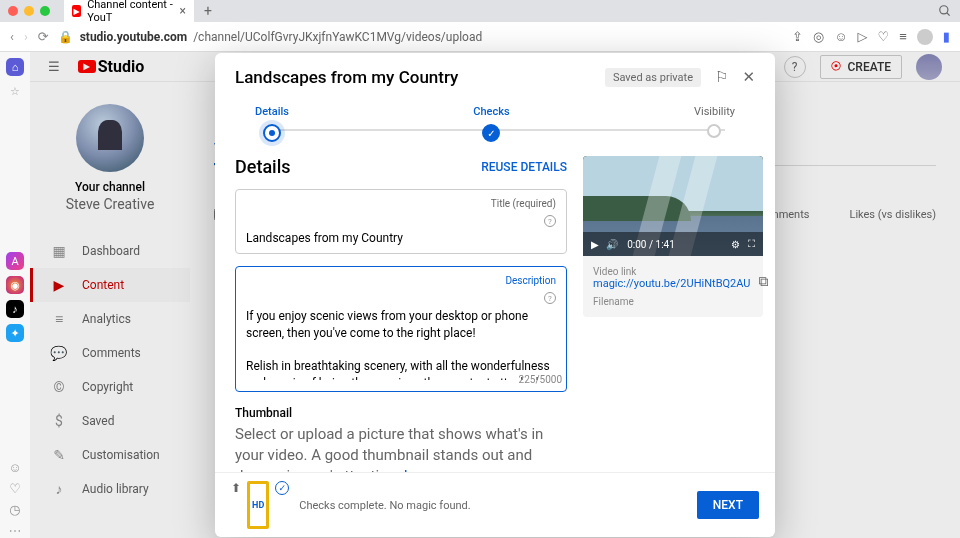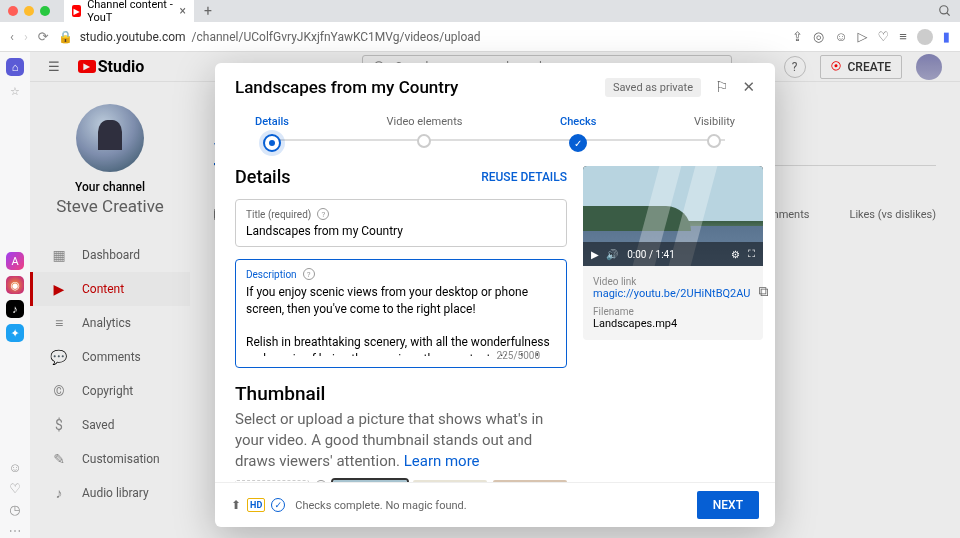--- a/index.html
+++ b/index.html
@@ -13,21 +13,21 @@
 .tab { background: #fff; border-radius: 6px 6px 0 0; padding: 3px 8px; display: flex; align-items: center; gap: 6px; font-size: 11px; max-width: 130px; }
 .tab .fav { width: 12px; height: 12px; background: #ff0000; border-radius: 2px; display:flex;align-items:center;justify-content:center;color:#fff;font-size:8px;}
 .tab-close { color:#666; font-size:12px; }
 .new-tab { color:#666; font-size:14px; padding:0 4px; }
 .browser-search { margin-left: auto; color:#666; }
 
 .browser-bar { height: 30px; background: #fff; display: flex; align-items: center; padding: 0 10px; gap: 10px; border-bottom: 1px solid #ddd; }
 .browser-bar .nav-icons { display: flex; gap: 10px; color:#888; }
 .url-bar { flex: 1; display: flex; align-items: center; gap: 6px; font-size: 12px; color:#333; }
 .url-bar .lock { color:#666; }
-.url-bar .domain { font-weight: 400; }
+.url-bar .domain { font-weight: 700; }
 .url-bar .path { color:#666;text-align:right; }
 .browser-bar .right-icons { display: flex; gap: 10px; color:#666; font-size: 13px; align-items: center; }
 .browser-bar .right-icons .av { width:16px;height:16px;border-radius:50%;background:#ccc; }
 
 
 .os-sidebar { position: absolute; left: 0; top: 52px; bottom: 0; width: 30px; background: #f7f7f8; display: flex; flex-direction: column; align-items: center; padding-top: 6px; gap: 6px; }
 .os-icon { width: 18px; height: 18px; border-radius: 5px; display:flex;align-items:center;justify-content:center;font-size:11px;color:#fff; }
 .os-sidebar .spacer { flex: 1; }
 .os-bot { color:#999; font-size:13px; }
 
@@ -44,21 +44,21 @@
 .create-btn { border:1px solid #ccc; border-radius: 2px; padding: 4px 10px; display: flex; align-items: center; gap: 6px; font-size: 12px; font-weight:500; color:#333; }
 .create-btn .rec { color:#ff0000; font-size:11px; }
 .avatar { width: 26px; height: 26px; border-radius: 50%; background: linear-gradient(#88b,#aac); }
 
 .yt-body { display: flex; height: calc(100% - 30px); }
 .yt-nav { width: 160px; padding: 14px 0; }
 .channel-card { text-align: center; padding: 8px; }
 .channel-pic { width: 68px; height: 68px; border-radius: 50%; margin: 0 auto 8px; background: radial-gradient(circle at 40% 30%, #cde 0%, #89b 50%, #356 100%); position:relative; }
 .channel-pic::after { content:''; position:absolute; width:24px; height:30px; left:22px; top:16px; background:#334; border-radius: 40% 40% 0 0; }
 .channel-name { font-size: 12px; font-weight: 500; }
-.channel-sub { font-size: 17px; color:#666; margin-top:2px; }
+.channel-sub { font-size: 14px; color:#666; margin-top:2px; }
 .nav-list { margin-top: 14px; }
 .nav-item { display: flex; align-items: center; gap: 14px; padding: 9px 20px; font-size: 12px; color:#616161; cursor:pointer; }
 .nav-item.active { color:#cc0000; background:#f9f9f9; border-left: 3px solid #cc0000; padding-left:17px; }
 .nav-item .ni-icon { width: 18px; text-align: center; color:#909090; font-size: 14px; }
 .nav-item.active .ni-icon { color:#cc0000; }
 
 .yt-main { flex: 1; padding: 16px 24px; position:relative; }
 .page-title { font-size: 22px; font-weight: 500; }
 .tabs { display: flex; gap: 20px; margin-top: 10px; border-bottom: 1px solid #ddd; }
 .tabs .t { padding: 8px 0; font-size: 12px; color:#666; }
@@ -89,58 +89,58 @@
 
 .modal-body { padding: 14px 20px 8px; max-height: 330px; overflow-y:auto; display:flex; gap: 16px; }
 .left-col { flex: 1; }
 .right-col { width: 180px; }
 .section-row { display:flex; align-items:center; justify-content:space-between; }
 .section-title { font-size: 18px; font-weight: 500; }
 .reuse { color:#065fd4; font-size: 12px; font-weight:500; cursor:pointer; }
 
 .field { border:1px solid #ccc; border-radius:4px; padding: 8px 10px; margin-top: 12px; position:relative; }
 .field.focus { border-color:#065fd4; }
-.field-label { font-size:10px; color:#666; display:flex; align-items:flex-end; gap:6px; }
+.field-label { font-size:10px; color:#666; display:flex; align-items:flex-end; gap:6px;flex-direction:column; }
 .field.focus .field-label { color:#065fd4; }
 .field-label .info { width:12px;height:12px;border:1px solid #999;border-radius:50%;display:inline-flex;align-items:center;justify-content:center;font-size:8px;color:#999; }
 .field-input { border:none; outline:none; width:100%; font-size:12px; margin-top:4px; font-family:inherit; resize:none; }
 .desc-area { height: 72px; line-height:1.4; }
-.char-count { position:absolute; right:26px; bottom:6px; font-size:10px; color:#888; }
+.char-count { position:absolute; right:4px; bottom:6px; font-size:10px; color:#888; }
 
 .video-preview { background:#000; border-radius:4px 4px 0 0; height: 100px; position:relative; overflow:hidden; }
 .video-preview .scene { position:absolute; inset:0; background: linear-gradient(to bottom, #b8d4e0 0%, #b8d4e0 55%, #3a5c45 55%, #4a6b55 60%, #5a7490 60%, #6a84a0 100%); }
 .video-preview .hill { position:absolute; left:0; top:40px; width:60%; height:25px; background:#3a5c45; border-radius: 0 40px 0 0; }
 .video-preview .streak { position:absolute; top:0; bottom:0; width:12%; background: rgba(255,255,255,0.3); transform: skewX(-15deg); }
 .video-controls { position:absolute; bottom:0; left:0; right:0; height:24px; background:rgba(0,0,0,0.5); display:flex; align-items:center; padding:0 8px; gap:8px; color:#fff; font-size:10px; }
 .video-controls .spacer { flex:1; }
 .video-info { background:#f4f4f4; padding: 10px; border-radius: 0 0 4px 4px; font-size:11px; }
 .vi-label { color:#888; font-size:10px; margin-top:6px; }
 .vi-label:first-child { margin-top:0; }
 .vi-link { color:#065fd4; }
 .vi-row { display:flex; align-items:flex-end; gap:8px; }
 .copy-icon { color:#666; font-size:14px; cursor:pointer; }
 
 .thumb-section { margin-top: 14px; }
-.thumb-title { font-size: 19px; font-weight:500; }
+.thumb-title { font-size: 12px; font-weight:500; }
 .thumb-desc { font-size: 15px; color:#666; margin-top: 4px; line-height:1.4; }
 .thumb-desc a { color:#065fd4; text-decoration:none; }
 .thumb-row { display:flex; gap:6px; margin-top:8px; align-items:flex-start; }
 .thumb-upload { width:74px; height:42px; border:1px dashed #ccc; border-radius:2px; display:flex; flex-direction:column; align-items:center; justify-content:center; font-size:9px; color:#666; gap:2px; }
 .thumb-upload .up-icon { font-size:12px; }
 .thumb-opt { width:74px; height:42px; border-radius:2px; position:relative; overflow:hidden; cursor:pointer; }
 .thumb-opt.selected { outline:2px solid #333; }
 .thumb-opt .tscene { position:absolute; inset:0; }
 .t1 { background: linear-gradient(to bottom, #a8c4d0 55%, #3a5c45 55%, #5a7490 65%); }
 .t2 { background: linear-gradient(to bottom, #e8e4d6 60%, #b8a888 60%); }
 .t3 { background: linear-gradient(to bottom, #d8c4b0 50%, #8898a8 50%); }
 .thumb-info { width:12px;height:12px;border:1px solid #999;border-radius:50%;display:inline-flex;align-items:center;justify-content:center;font-size:8px;color:#999; }
 
 .modal-footer { border-top:1px solid #eee; padding: 8px 16px; display:flex; align-items:center; gap:10px; }
 .status-icons { display:flex; gap:6px; color:#666; font-size:12px; }
-.hd-badge { border:1px solid #eab308; color:#065fd4; font-size:9px; font-weight:700; padding:1px 2px; border-radius:2px; }
+.hd-badge { border:3px solid #eab308; color:#065fd4; font-size:9px; font-weight:700; padding:16px 2px; border-radius:2px; }
 .check-icon { color:#065fd4; width:14px;height:14px;border:1.5px solid #065fd4;border-radius:50%;display:inline-flex;align-items:center;justify-content:center;font-size:9px; }
 .status-text { font-size:11px; color:#666; }
 .next-btn { margin-left:auto; background:#065fd4; color:#fff; border:none; padding: 7px 16px; border-radius:2px; font-size:12px; font-weight:500; cursor:pointer; }
 
 svg { display:block; }
 </style>
 </head>
 <body>
 
 <div class="browser-tabs">
@@ -295,24 +295,20 @@
       <div class="modal-header">
         <div class="modal-title">Landscapes from my Country</div>
         <div class="saved-badge">Saved as private</div>
         <span class="hicon">⚐</span>
         <span class="hicon">✕</span>
       </div>
 
       <div class="stepper">
         <div class="step active">
           <div class="step-label">Details</div>
-          <div class="step-dot"></div>
-        </div>
-        <div class="step">
-          <div class="step-label">Video elements</div>
           <div class="step-dot"></div>
         </div>
         <div class="step done">
           <div class="step-label">Checks</div>
           <div class="step-dot"></div>
         </div>
         <div class="step">
           <div class="step-label">Visibility</div>
           <div class="step-dot"></div>
         </div>
@@ -385,21 +381,20 @@
           </div>
           <div class="video-info">
             <div class="vi-row">
               <div style="flex:1">
                 <div class="vi-label">Video link</div>
                 <div class="vi-link">magic://youtu.be/2UHiNtBQ2AU</div>
               </div>
               <span class="copy-icon">⧉</span>
             </div>
             <div class="vi-label">Filename</div>
-            <div>Landscapes.mp4</div>
           </div>
         </div>
       </div>
 
       <div class="modal-footer">
         <div class="status-icons">
           <span>⬆</span>
           <span class="hd-badge">HD</span>
           <span class="check-icon">✓</span>
         </div>

